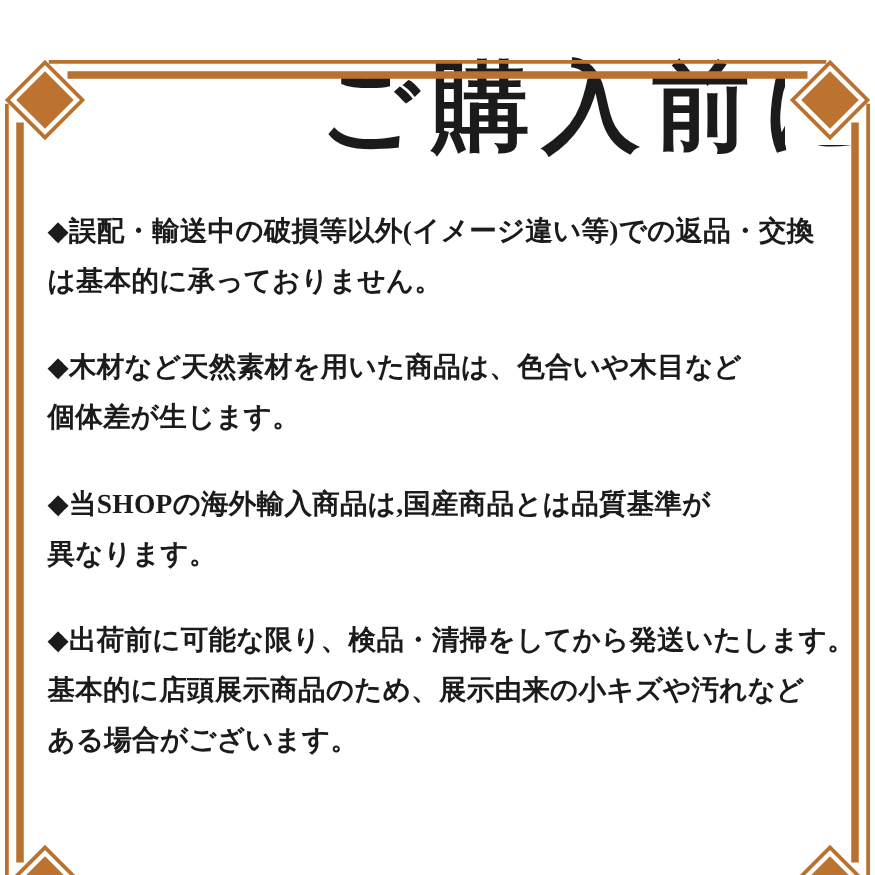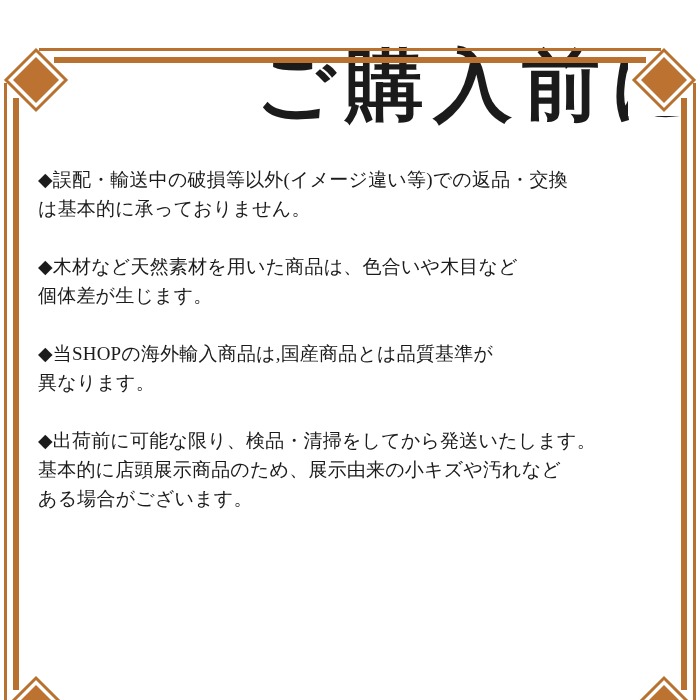--- a/index.html
+++ b/index.html
@@ -53,23 +53,23 @@
     letter-spacing:0.13em;
     text-indent:0.13em;
     color:var(--text);
     white-space:nowrap;
   }
   
   .notices{
     margin:37px 10px 0 38px;
   }
   .notice{
-    font-size:19px;
-    line-height:29px;
-    font-weight:400;
+    font-size:22px;
+    line-height:40px;
+    font-weight:700;
     margin-bottom:29px;
     white-space:pre-line;
     letter-spacing:0.01em;
   }
 </style>
 </head>
 <body>
 
 <div class="card">
 

